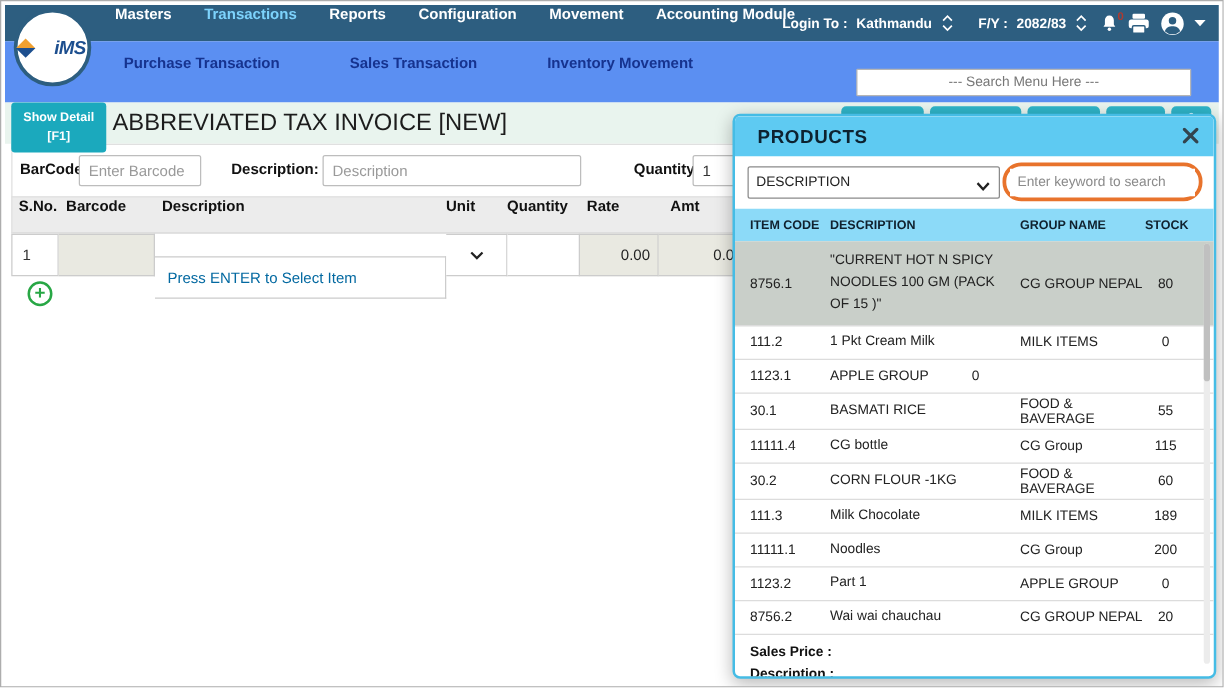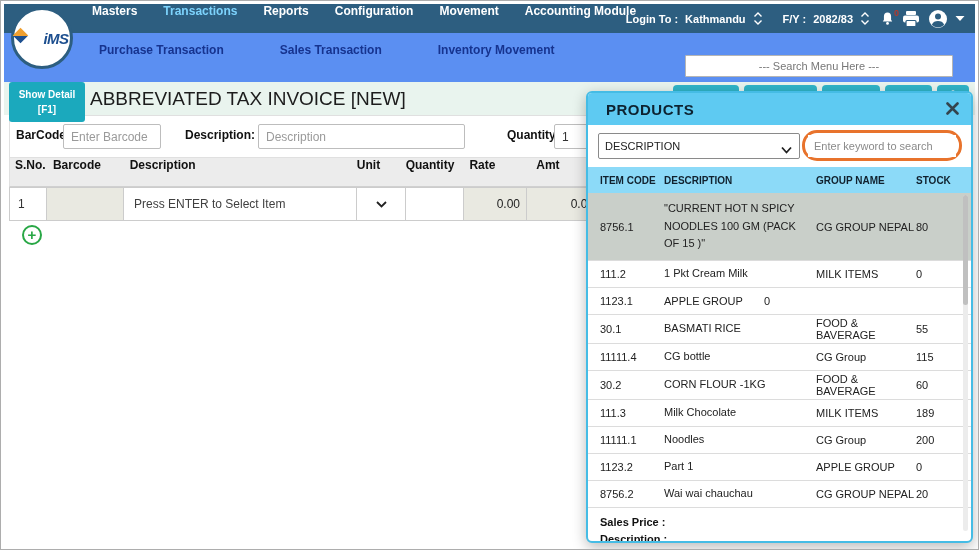--- a/index.html
+++ b/index.html
@@ -12,21 +12,21 @@
   .nav-menu span { color:#fff; font-size:12px; font-weight:bold; cursor:pointer; white-space:nowrap; }
   .nav-menu span.active { color:#7dd3fc; }
   .nav-right { position:absolute; right:10px; top:0; height:29px; display:flex; align-items:center; gap:7px; color:#fff; font-size:11px; font-weight:bold; }
   .nav-right .sep { width:6px; }
   .updown svg, .icon-sm svg { display:block; }
   .bell-wrap { position:relative; margin-left:4px; }
   .bell-badge { position:absolute; top:-3px; right:-5px; color:#b03a2e; font-size:9px; font-weight:bold; }
 
   
   .logo { position:absolute; left:10px; top:6px; width:62px; height:62px; background:#fff; border:3px solid #2d5e80; border-radius:50%; z-index:5; display:flex; align-items:center; justify-content:center; box-shadow:0 0 0 2px #fff inset; }
-  .logo-inner { display:flex; gap:17px; }
+  .logo-inner { display:flex; align-items:center; gap:17px; }
   .logo-diamond { width:11px; height:11px; transform:rotate(45deg); background:linear-gradient(135deg,#f0a030 50%, #1d4f8f 50%); }
   .logo-text { color:#1d4f8f; font-size:15px; font-weight:bold; font-style:italic; letter-spacing:-0.5px; }
 
   
   .nav-sub { position:absolute; left:3px; top:32px; right:3px; height:49px; background:#5b8ff2; }
   .sub-menu { margin-left:95px; padding-top:10px; display:flex; gap:56px; }
   .sub-menu span { color:#16338f; font-size:12px; font-weight:bold; cursor:pointer; white-space:nowrap; }
   .menu-search { position:absolute; right:22px; bottom:5px; width:268px; height:22px; border:1px solid #b5b5b5; border-radius:1px; font-size:11px; text-align:center; color:#444; font-family:"Liberation Sans",sans-serif; }
   .menu-search::placeholder { color:#777; }
 
@@ -55,40 +55,40 @@
   .inv-head { display:flex; height:30px; background:#ececec; border:1px solid #e0e0e0; border-bottom:1px solid #d0d0d0; font-size:12px; font-weight:bold; color:#111; }
   .inv-row { display:flex; height:34px; background:#fff; }
   .inv-row > div { border:1px solid #ccc; border-left:none; height:100%; display:flex; align-items:center; font-size:12px; color:#333; }
   .inv-row > div:first-child { border-left:1px solid #ccc; }
   .c-sno { width:38px; } .c-bar { width:77px; } .c-desc { width:233px; } .c-unit { width:49px; } .c-qty { width:58px; } .c-rate { width:63px; } .c-amt { width:74px; }
   .inv-head .c-sno { padding-left:5px; } .inv-head .c-bar { padding-left:5px; } .inv-head .c-desc { padding-left:5px; }
   .inv-head .c-unit, .inv-head .c-qty { justify-content:center; }
   .inv-head .c-rate { padding-left:6px; } .inv-head .c-amt { padding-left:10px; }
   .inv-row .c-sno { padding-left:8px; background:#fff; }
   .inv-row .c-bar { background:#e9e9e1; }
-  .inv-row .c-desc { padding-left:10px; color:#404040; background:#fff; }
+  .inv-row .c-desc { padding-left:10px; color:#0369a1; background:#fff;margin-top:18px; }
   .inv-row .c-unit { justify-content:center; background:#fff; cursor:pointer; }
   .inv-row .c-qty { background:#fff; }
   .inv-row .c-rate, .inv-row .c-amt { background:#e9e9e1; justify-content:flex-end; padding-right:6px; color:#222; }
   .add-btn { position:absolute; left:21px; top:224px; width:20px; height:20px; border:2px solid #28a745; border-radius:50%; color:#28a745; font-size:15px; font-weight:bold; line-height:16px; text-align:center; cursor:pointer; background:#fff; }
 
   
   .modal { position:absolute; left:585px; top:90px; width:387px; height:452px; background:#fff; border:2px solid #45bce5; border-radius:6px; box-shadow:0 4px 14px rgba(0,0,0,.28); z-index:10; overflow:hidden; }
   .modal-header { height:32px; background:#5ecaf2; display:flex; align-items:center; }
   .modal-title { padding-left:18px; font-size:15px; font-weight:bold; color:#0d2230; letter-spacing:.5px; }
   .modal-close { position:absolute; right:9px; top:5px; width:20px; height:20px; cursor:pointer; display:flex; align-items:center; justify-content:center; }
   .modal-toolbar { position:relative; height:42px; padding:8px 10px; }
   .filter-wrap { position:absolute; left:10px; top:8px; width:202px; height:26px; }
   .filter-select { width:100%; height:100%; border:1px solid #8a8a8a; border-radius:2px; background:#fff; font-size:11px; padding-left:6px; color:#222; appearance:none; -webkit-appearance:none; font-family:"Liberation Sans",sans-serif; }
   .filter-chev { position:absolute; right:8px; top:7px; pointer-events:none; }
   .search-ring { position:absolute; right:9px; top:5px; width:160px; height:31px; border:3px solid #e8732c; border-radius:15px; display:flex; align-items:center; padding:0 3px; background:#fff; }
   .modal-search { width:100%; height:22px; border:none; outline:none; font-size:11px; padding-left:6px; color:#333; font-family:"Liberation Sans",sans-serif; }
   .modal-search::placeholder { color:#8a8a8a; }
   .p-head { display:flex; height:26px; background:#8cdaf8; align-items:center; font-size:10px; font-weight:bold; color:#10212e; }
-  .pc-code { width:76px; padding-left:12px; } .pc-desc { width:152px; } .pc-group { width:100px; } .pc-stock { width:47px; text-align:left; padding-right:14px; }
+  .pc-code { width:76px; padding-left:12px; } .pc-desc { width:152px; } .pc-group { width:100px; } .pc-stock { width:47px; text-align:center; padding-right:14px; }
   .p-row { display:flex; align-items:center; min-height:27px; border-bottom:1px solid #dcdcdc; font-size:11px; color:#222; cursor:pointer; }
   .p-row > div { padding-top:2px; padding-bottom:2px; }
   .p-row.selected { background:#c9cfc9; min-height:68px; }
   .p-row .pc-desc { line-height:1.6; padding-right:8px; }
   .modal-footer { padding:6px 0 0 12px; font-size:11px; font-weight:bold; color:#111; line-height:17px; }
   .p-scrollbar { position:absolute; right:3px; top:102px; bottom:10px; width:5px; background:#ececec; border-radius:3px; }
   .p-thumb { position:absolute; top:0; left:0; width:5px; height:110px; background:#c0c0c0; border-radius:3px; }
 </style>
 </head>
 <body>

